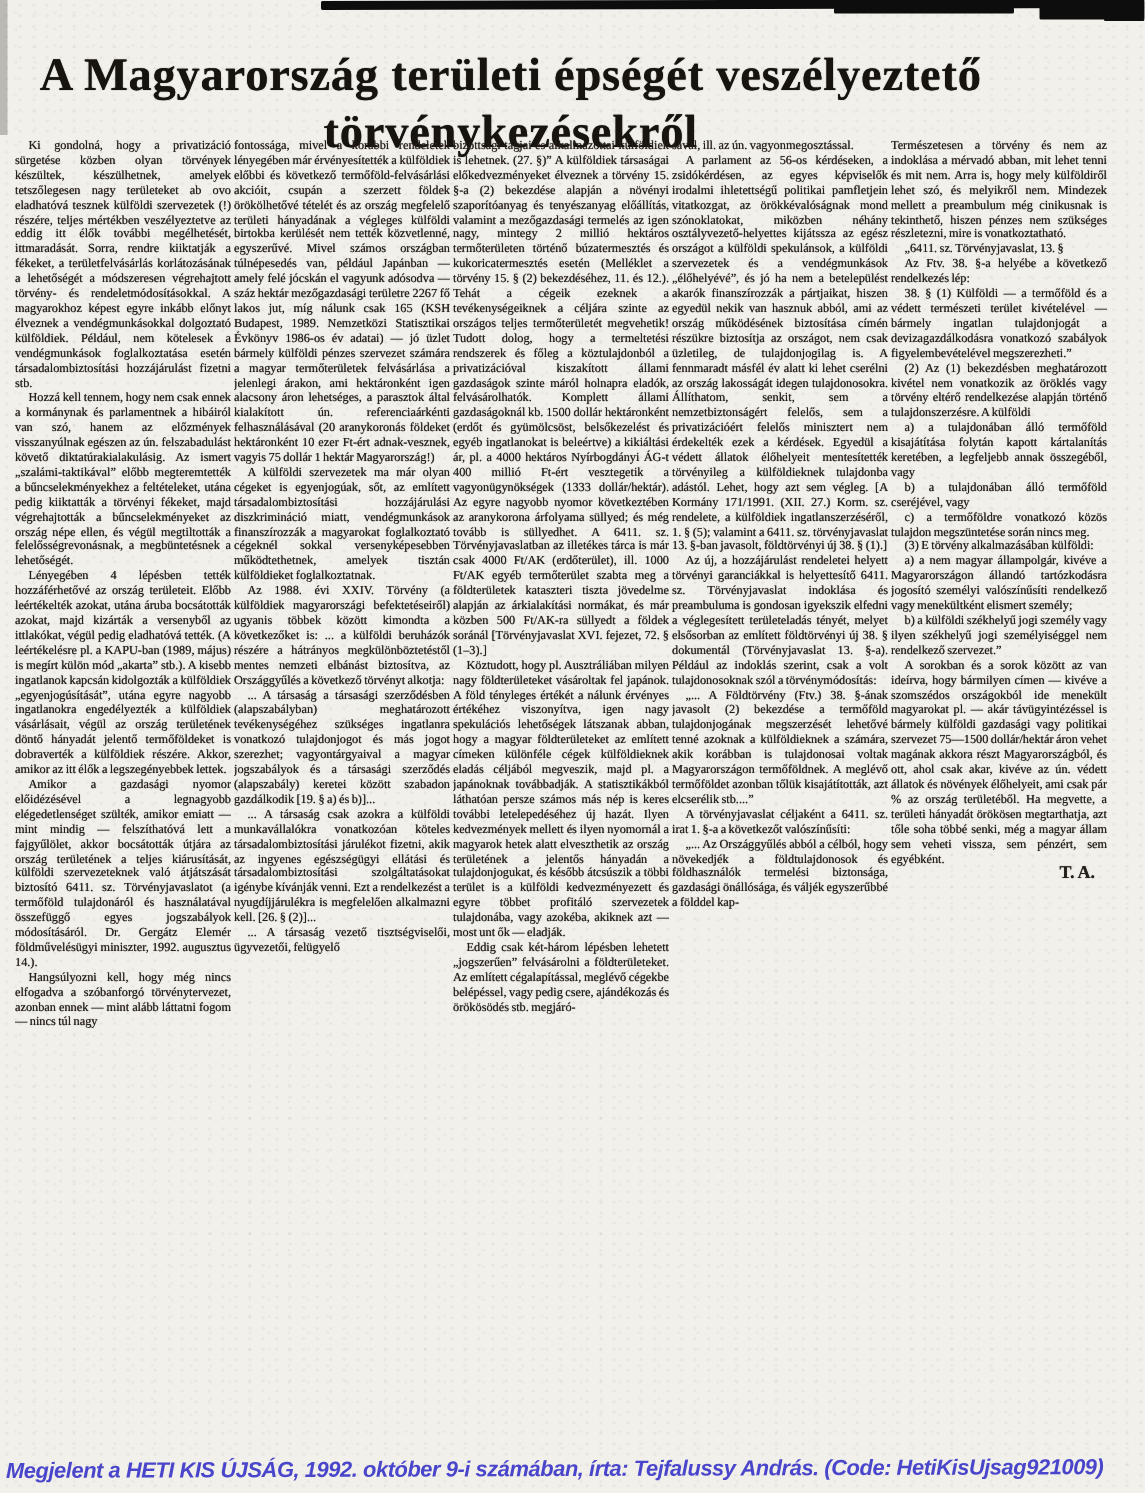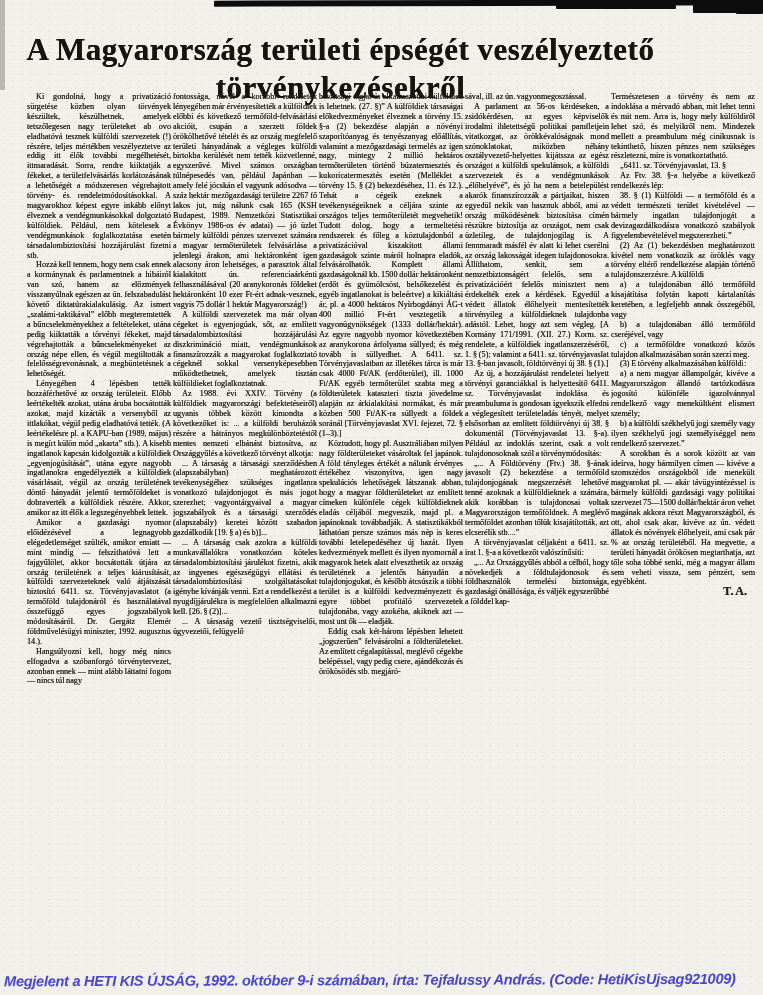--- a/index.html
+++ b/index.html
@@ -28,21 +28,21 @@
     text-align:center;
     font-weight:bold;
     font-size:31px;line-height:38px;
     color:#17140f;
     letter-spacing:.5px;
     white-space:pre-line;
     text-shadow:0 0 .6px #17140f;
   }
   .columns{
     position:absolute;left:10px;top:92px;width:745px;height:858px;
-    display:flex;gap:2px;justify-content:flex-end;
+    display:flex;gap:2px;
   }
   .col{
     width:144px;height:858px;overflow:hidden;
     font-size:8.2px;line-height:9.9px;
     color:#241f18;
     text-align:justify;
     text-shadow:0 0 .5px rgba(30,25,18,.85);
     word-spacing:-.4px;
   }
   .col p{margin:0;text-indent:9px;}
@@ -105,22 +105,22 @@
     </div>
   <div class="col cont" style="color: rgb(36, 31, 24);">
 
       <p>Természetesen a törvény és nem az indoklása a mérvadó abban, mit lehet tenni és mit nem. Arra is, hogy mely külföldiről lehet szó, és melyikről nem. Mindezek mellett a preambulum még cinikusnak is tekinthető, hiszen pénzes nem szükséges részletezni, mire is vonatkoztatható.</p>
       <p>„6411. sz. Törvényjavaslat, 13. §</p>
       <p>Az Ftv. 38. §-a helyébe a következő rendelkezés lép:</p>
       <p>38. § (1) Külföldi — a termőföld és a védett természeti terület kivételével — bármely ingatlan tulajdonjogát a devizagazdálkodásra vonatkozó szabályok figyelembevételével megszerezheti.”</p>
       <p>(2) Az (1) bekezdésben meghatározott kivétel nem vonatkozik az öröklés vagy törvény eltérő rendelkezése alapján történő tulajdonszerzésre. A külföldi</p>
       <p>a) a tulajdonában álló termőföld kisajátítása folytán kapott kártalanítás keretében, a legfeljebb annak összegéből, vagy</p>
       <p>b) a tulajdonában álló termőföld cseréjével, vagy</p>
-      <p>c) a termőföldre vonatkozó közös tulajdon alkalmazásában során szerzi meg.</p>
+      <p>c) a termőföldre vonatkozó közös tulajdon megszüntetése során nincs meg.</p>
       <p>(3) E törvény alkalmazásában külföldi:</p>
-      <p>a) a nem magyar állampolgár, kivéve a Magyarországon állandó tartózkodásra jogosító különféle igazolvánnyal rendelkező vagy menekültként elismert személy;</p>
+      <p>a) a nem magyar állampolgár, kivéve a Magyarországon állandó tartózkodásra jogosító személyi valószínűsíti rendelkező vagy menekültként elismert személy;</p>
       <p>b) a külföldi székhelyű jogi személy vagy ilyen székhelyű jogi személyiséggel nem rendelkező szervezet.”</p>
       <p>A sorokban és a sorok között az van ideírva, hogy bármilyen címen — kivéve a szomszédos országokból ide menekült magyarokat pl. — akár távügyintézéssel is bármely külföldi gazdasági vagy politikai szervezet 75—1500 dollár/hektár áron vehet magának akkora részt Magyarországból, és ott, ahol csak akar, kivéve az ún. védett állatok és növények élőhelyeit, ami csak pár % az ország területéből. Ha megvette, a területi hányadát örökösen megtarthatja, azt tőle soha többé senki, még a magyar állam sem veheti vissza, sem pénzért, sem egyébként.</p>
       <p class="signature">T. A.</p>
     </div>
 </div>
 
 <div class="caption" style="color: rgb(74, 70, 203);">Megjelent a HETI KIS ÚJSÁG, 1992. október 9-i számában, írta: Tejfalussy András. (Code: HetiKisUjsag921009)</div>
 
 </body></html>

